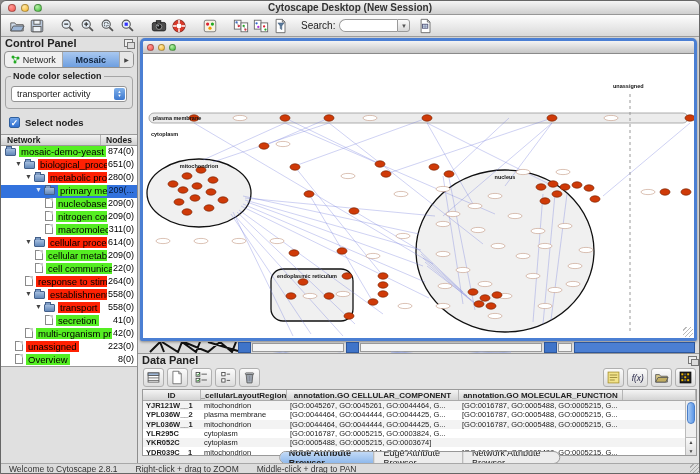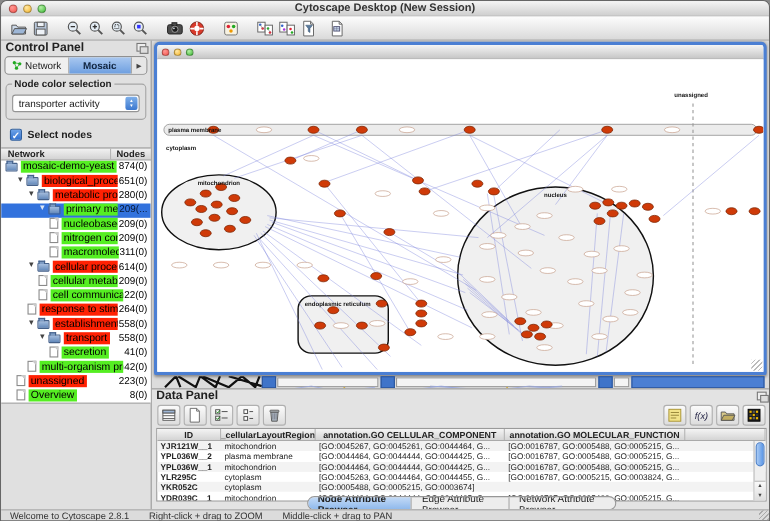--- a/index.html
+++ b/index.html
@@ -230,20 +230,25 @@
           </svg>
         </div>
         <div class="tbtn">
           <svg viewBox="0 0 18 18">
             <path d="M3.5 1.5h7l3 3v12h-10z" fill="#fff" stroke="#666"></path>
             <path d="M10.5 1.5v3h3" fill="none" stroke="#666"></path>
             <path d="M5.5 5.5h7l-2.6 3.4v4.2l-1.8-1.2V8.9z" fill="#5a7a9c" stroke="#39536f" stroke-width=".5"></path>
           </svg>
         </div>
       </span>
+    <div class="search-wrap">
+      <span class="search-label">Search:</span>
+      <input class="search-input" value="" style="">
+      <div class="search-arrow">▼</div>
+    </div>
     <span id="tb-right" style="display:flex;align-items:center;margin-left:6px;">
         <div class="tbtn">
           <svg viewBox="0 0 18 18">
             <path d="M3.5 1.5h7l3 3v12h-10z" fill="#fff" stroke="#666"></path>
             <path d="M10.5 1.5v3h3" fill="none" stroke="#666"></path>
             <rect x="5" y="7" width="6" height="4.5" fill="#cfe0f2" stroke="#557"></rect>
             <path d="M5 9.2h6M8 7v4.5" stroke="#557" stroke-width=".5"></path>
           </svg>
         </div>
       </span>
@@ -673,21 +678,20 @@
           </div>
           <div class="dt-row">
             <div class="c c0">YPL036W__1</div>
             <div class="c c1">mitochondrion</div>
             <div class="c c2">[GO:0044464, GO:0044444, GO:0044425, G...</div>
             <div class="c c3">[GO:0016787, GO:0005488, GO:0005215, G...</div>
           </div>
           <div class="dt-row">
             <div class="c c0">YLR295C</div>
             <div class="c c1">cytoplasm</div>
-            <div class="c c2">[GO:0045263, GO:0044464, GO:0044455, G...</div>
             <div class="c c3">[GO:0016787, GO:0005215, GO:0003824, G...</div>
           </div>
           <div class="dt-row">
             <div class="c c0">YKR052C</div>
             <div class="c c1">cytoplasm</div>
             <div class="c c3">[GO:0005488, GO:0005215, GO:0003674]</div>
           </div>
           <div class="dt-row">
             <div class="c c0">YDR039C__1</div>
             <div class="c c1">mitochondrion</div>

